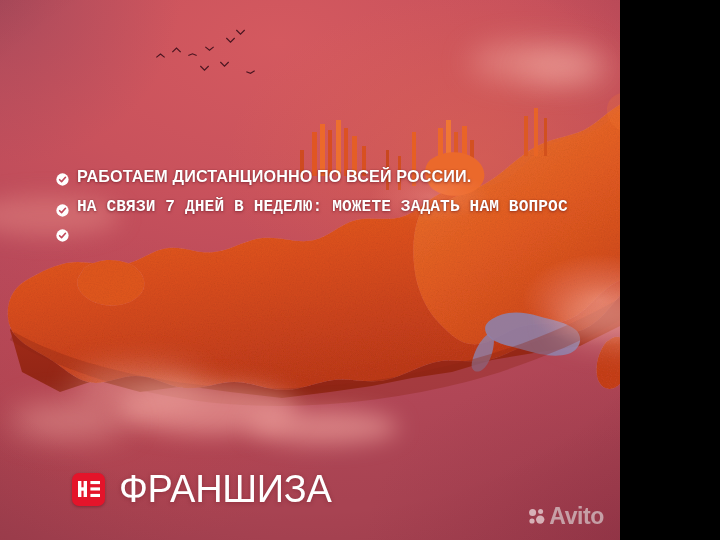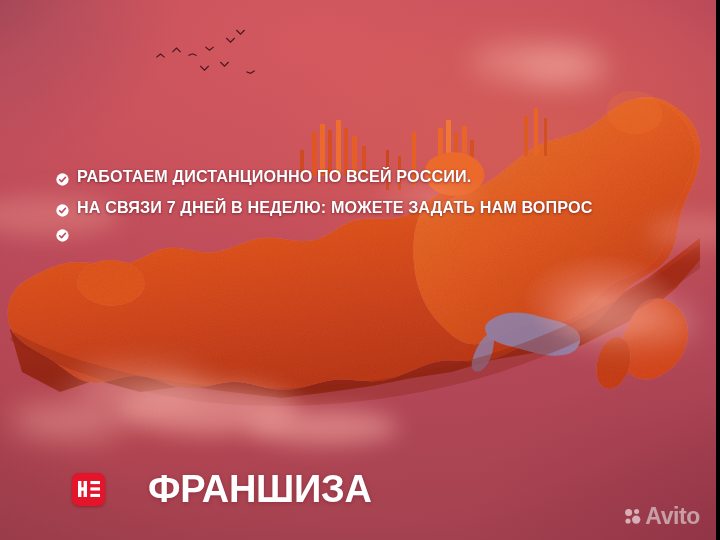--- a/index.html
+++ b/index.html
@@ -6,21 +6,21 @@
     margin: 0;
     padding: 0;
     background: #000;
   }
   body {
     font-family: "Liberation Sans", sans-serif;
   }
 
   #stage {
     position: relative;
-    width: 716px;
+    width: 620px;
     height: 540px;
     overflow: hidden;
     background: #c1505c;
   }
 
   
   .sky-base {
     position: absolute;
     inset: 0;
     background:
@@ -98,21 +98,21 @@
   .btext {
     font-size: 16.2px;
     font-weight: bold;
     color: #ffffff;
     letter-spacing: 0.1px;
     line-height: 1.05;
     text-shadow: 0 1px 3px rgba(90,15,25,0.55), 0 0 1px rgba(90,15,25,0.5);
     white-space: nowrap;
   }
   .bline.cont { margin-left: 21px; margin-bottom: 12px; margin-top: 9px; }
-  .bline.gap { margin-top: 13px; }
+  .bline.gap { margin-top: 13px; font-family: Liberation Mono, monospace; }
 
   
   .logo {
     position: absolute;
     left: 72px;
     bottom: 32px;
     display: flex;
     align-items: center;
   }
   .logo-badge {
@@ -122,26 +122,25 @@
     background: #e4142a;
     display: flex;
     align-items: center;
     justify-content: center;
     margin-right: 14px;
     box-shadow: 0 1px 3px rgba(70,10,20,0.4);
   }
   .logo-badge svg { display: block; }
   .logo-word {
     font-size: 38px;
-    font-weight: bold;
+    font-weight: normal;
     color: #ffffff;
     letter-spacing: -0.3px;
     line-height: 1;
     text-shadow: 0 1px 4px rgba(90,15,25,0.35);
-    margin-left: 29px;
   }
 
   
   .watermark {
     position: absolute;
     right: 16px;
     bottom: 12px;
     display: flex;
     align-items: center;
     opacity: 0.60;

